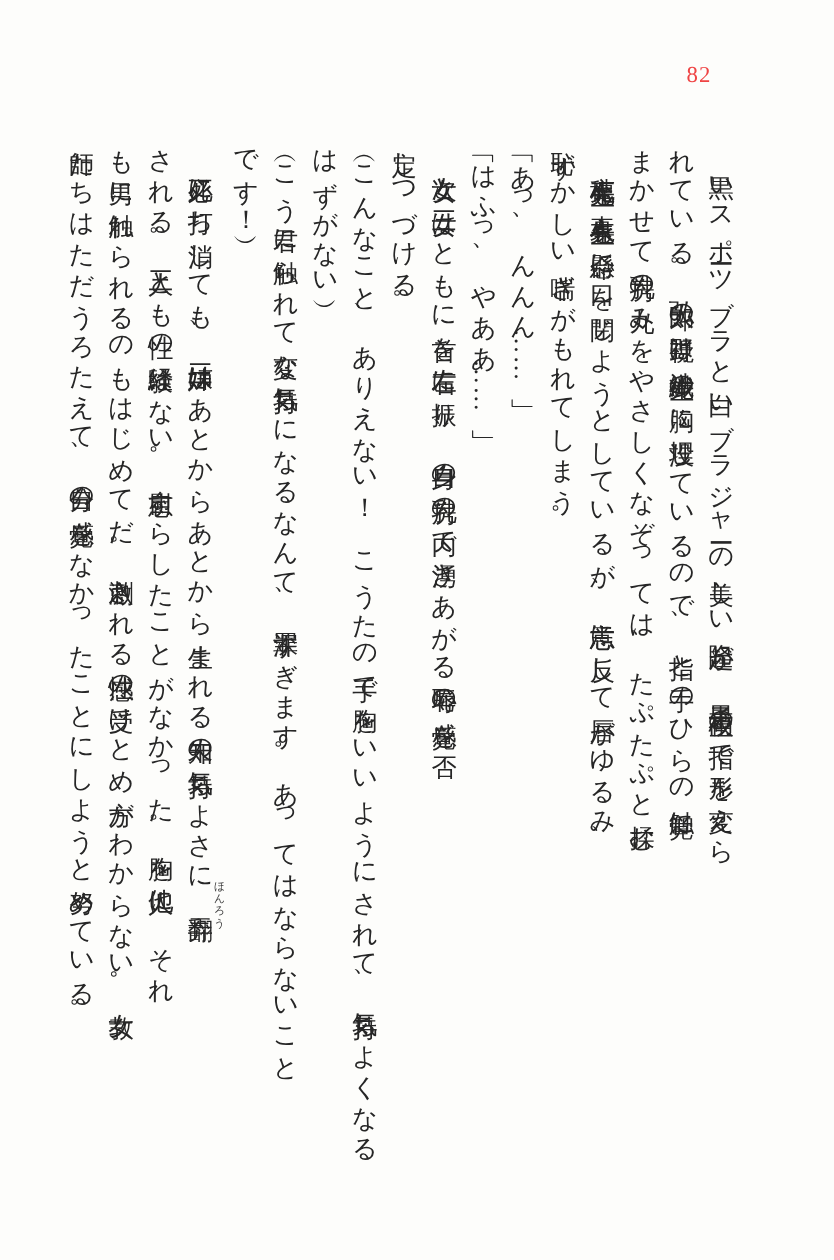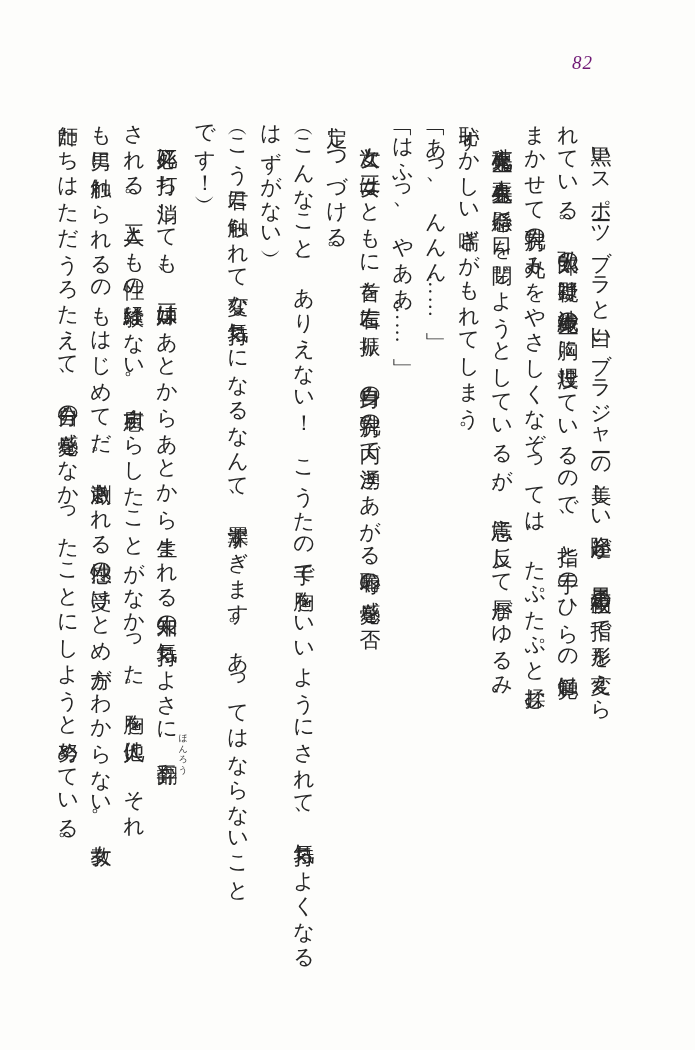--- a/index.html
+++ b/index.html
@@ -18,23 +18,22 @@
     width: 695px;
     height: 1050px;
     background: #fdfdfb;
     color: #262626;
   }
   .page-number {
     position: absolute;
     top: 52px;
     left: 572px;
     font-size: 19px;
-    font-style: italic;
     letter-spacing: 1px;
-    color: #701a75;
+    color: #ef4444;
   }
   .text-block {
     position: absolute;
     top: 110px;
     right: 78px;
     height: 892px;
     writing-mode: vertical-rl;
     text-orientation: mixed;
     font-size: 21px;
     line-height: 33px;

